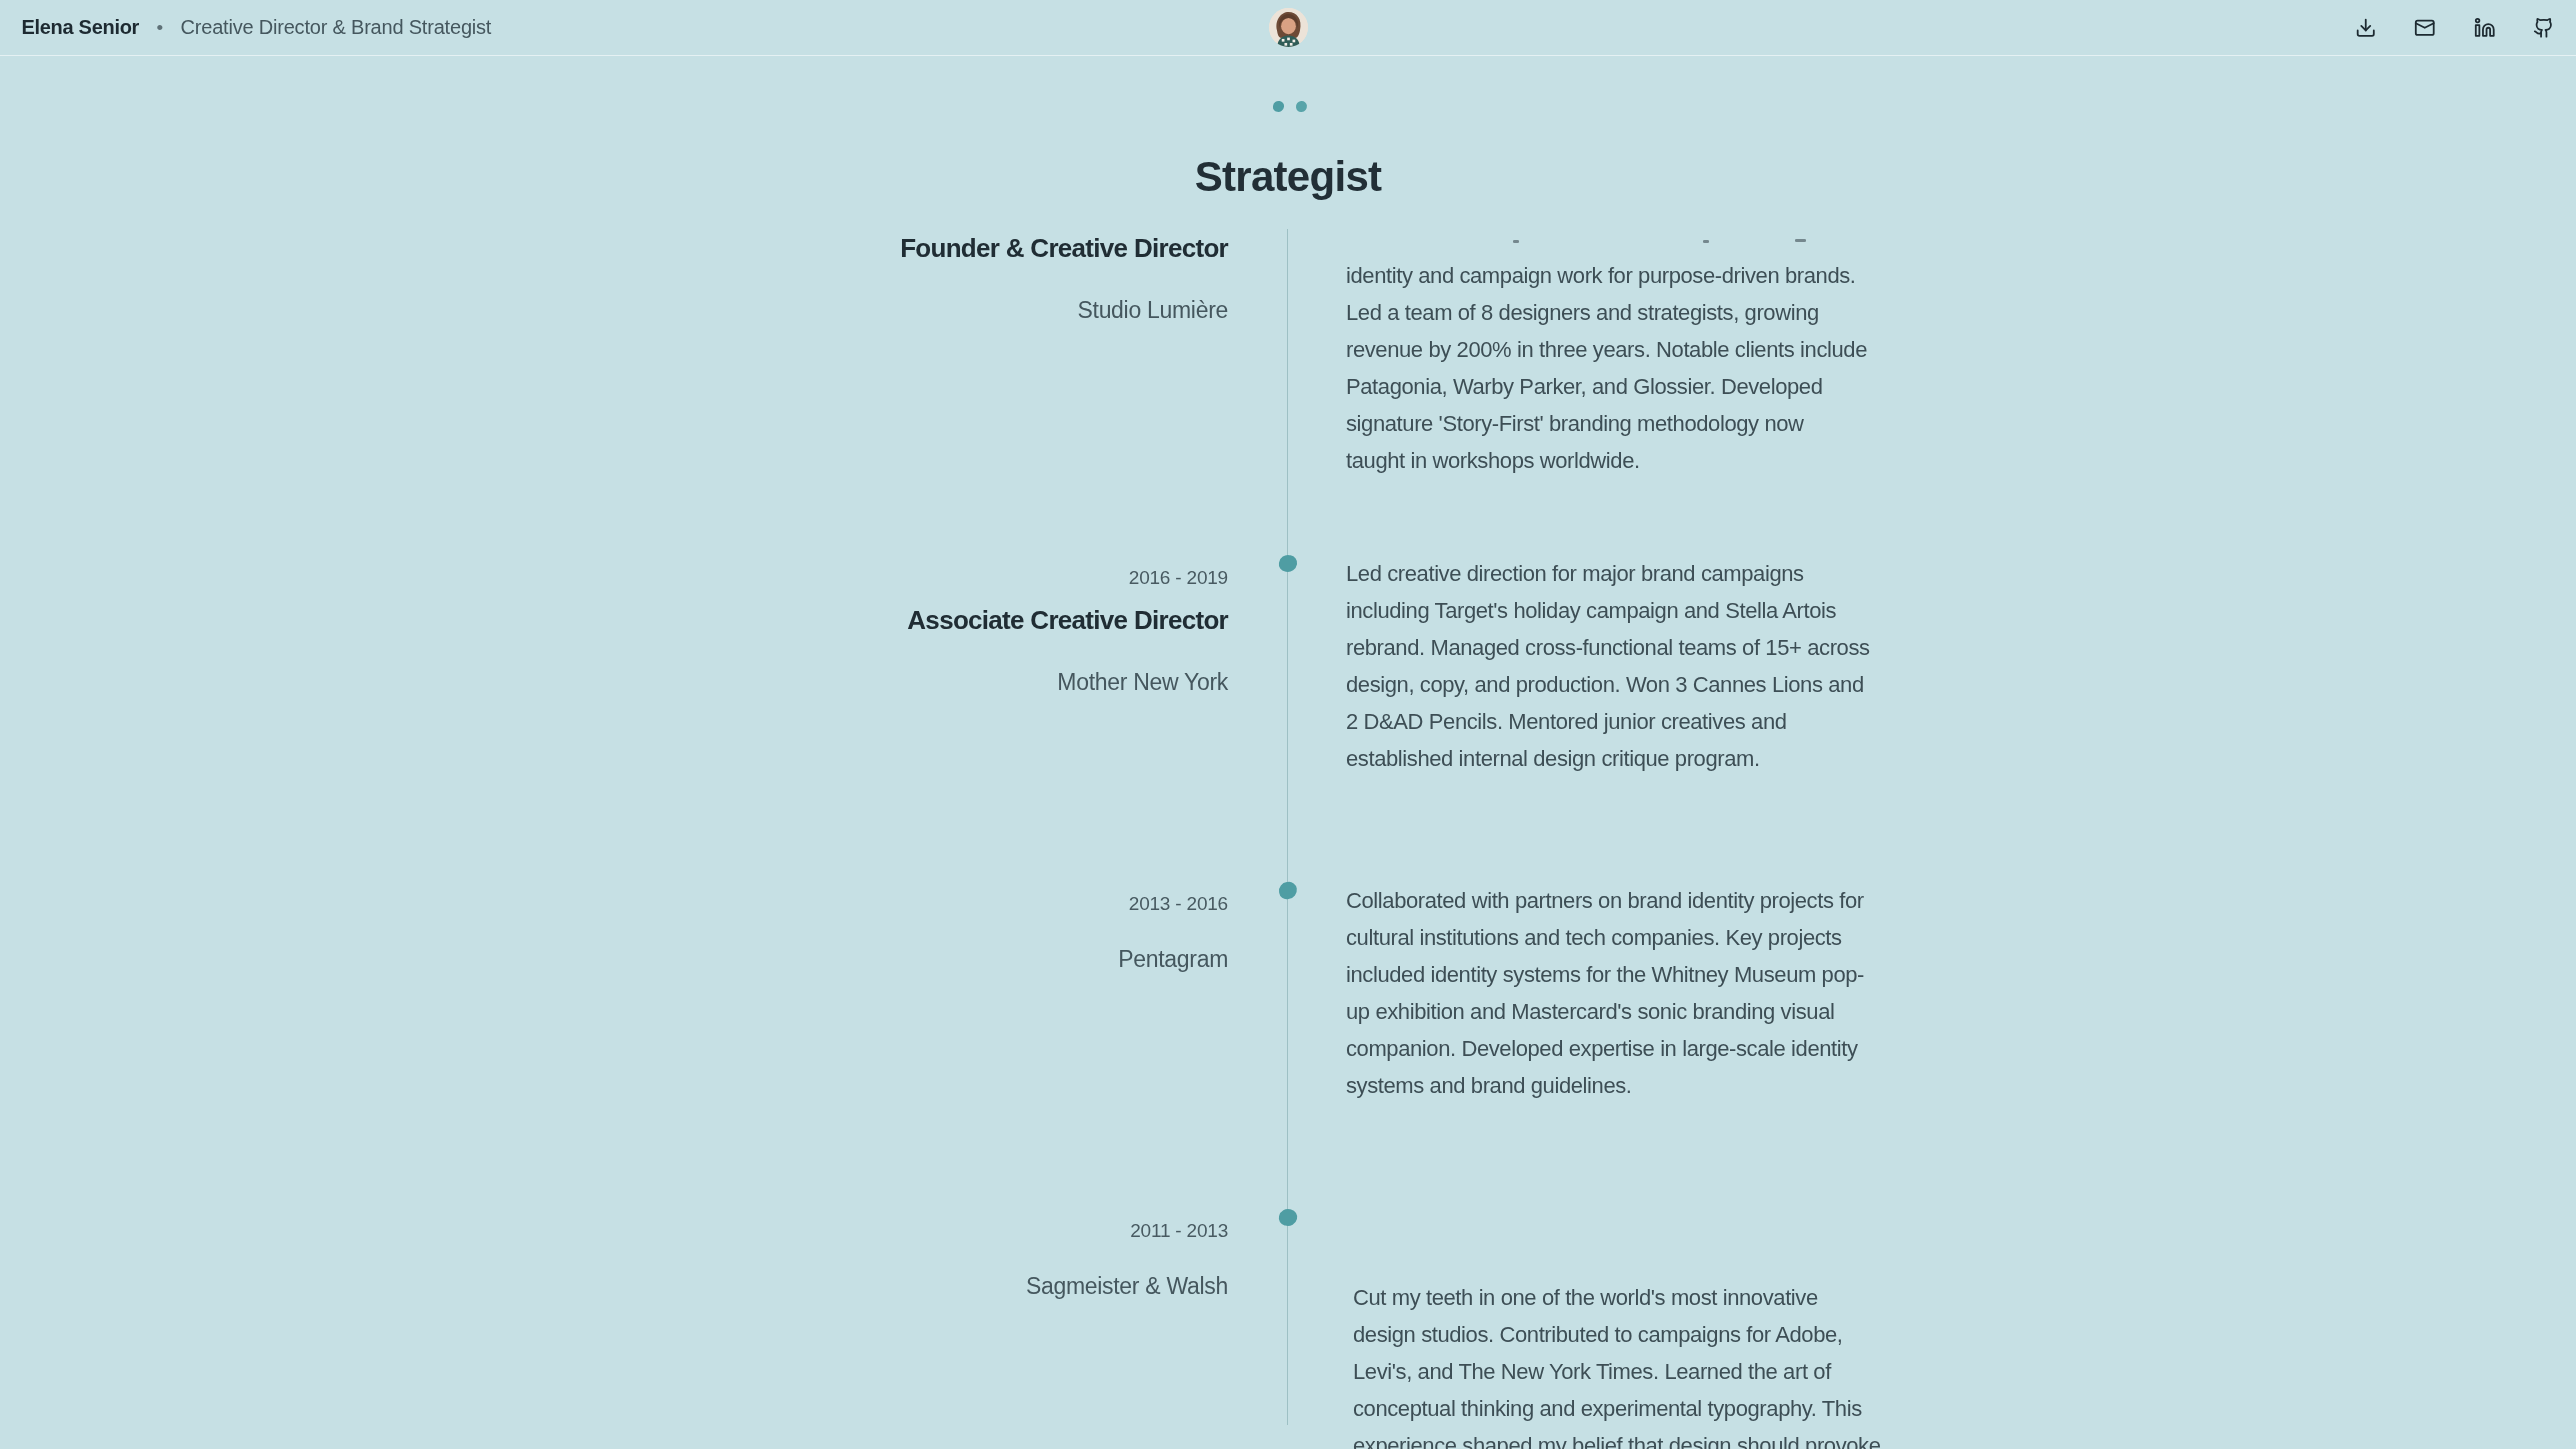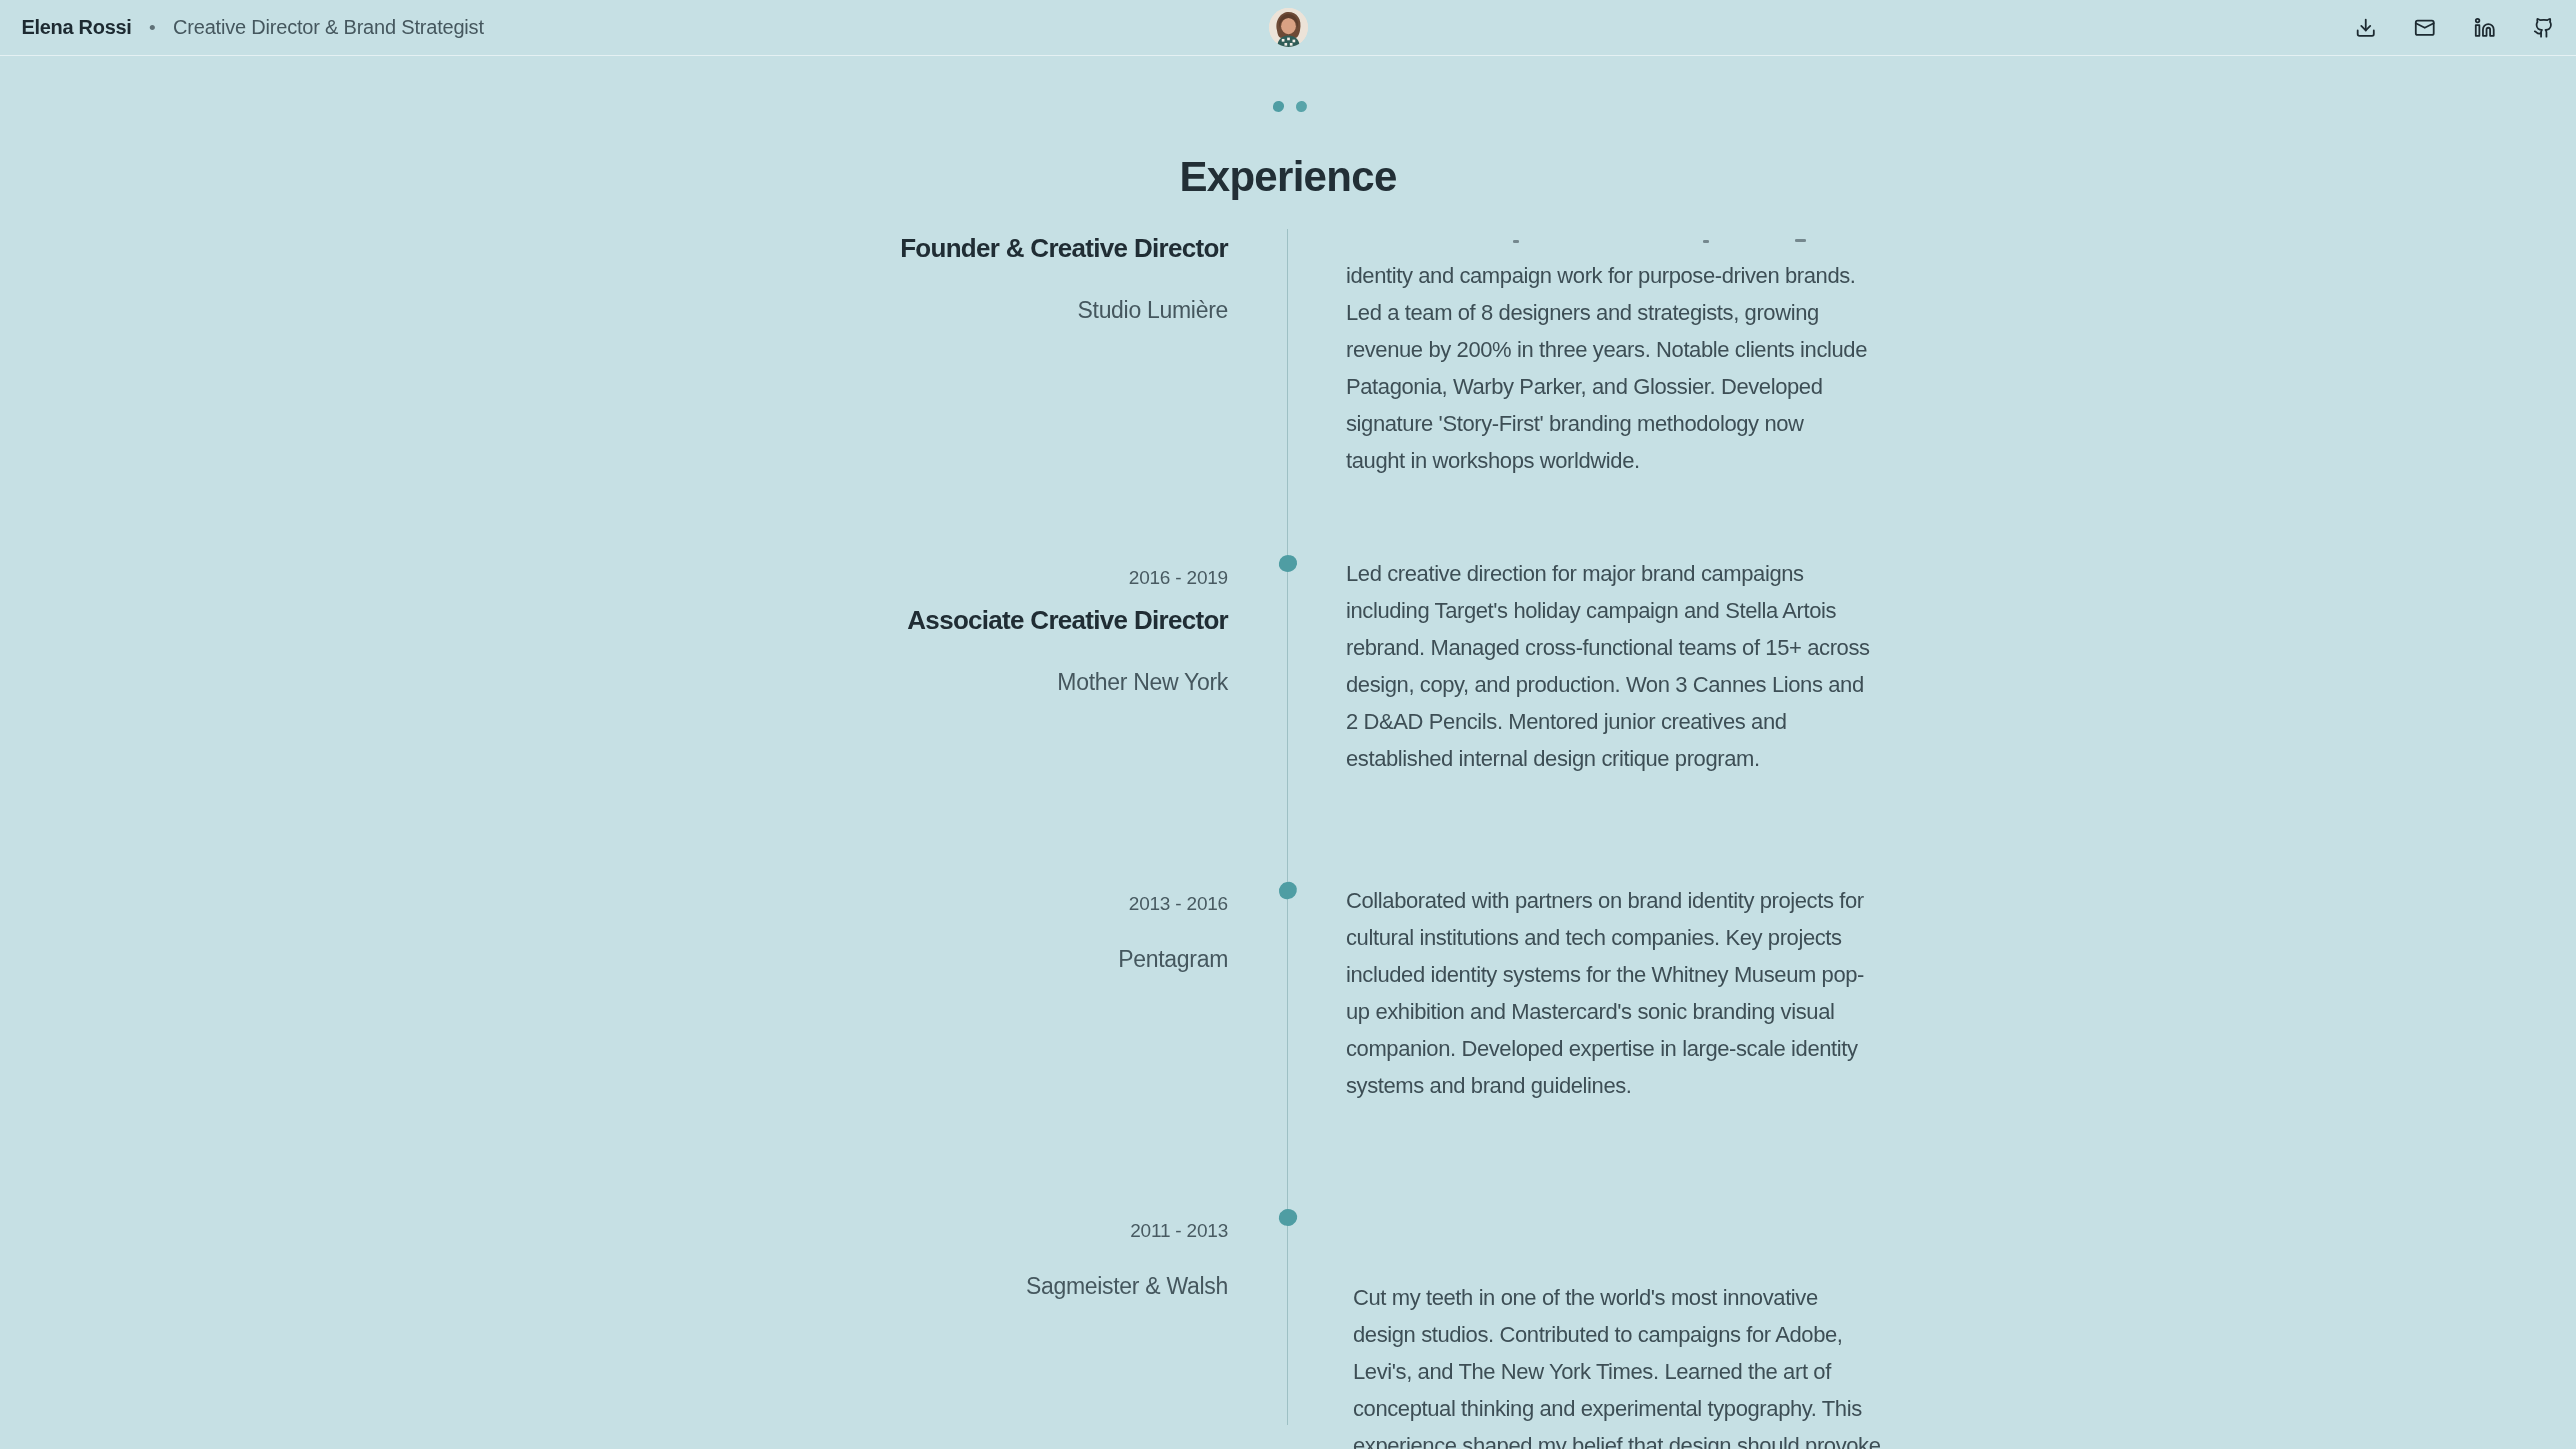--- a/index.html
+++ b/index.html
@@ -66,21 +66,21 @@
   .speck{position:absolute;height:2.7px;border-radius:1.3px;background:#5a6b72;opacity:0.75;}
   .sp1{left:1513px;top:240px;width:6px;}
   .sp2{left:1703px;top:240px;width:6px;}
   .sp3{left:1795px;top:239px;width:10.7px;}
 </style>
 </head>
 <body>
 
 <div class="header">
   <div class="header-left">
-    <span class="header-name">Elena Rossi</span>
+    <span class="header-name">Elena Senior</span>
     <span class="header-sep">•</span>
     <span class="header-subtitle">Creative Director &amp; Brand Strategist</span>
   </div>
 
   <div class="avatar">
     <svg viewBox="0 0 58 58" width="39" height="39">
       <circle cx="29" cy="29" r="29" fill="#ece3d8"></circle>
       <path d="M12 34 C8 18 18 6 29 6 C41 6 50 16 46 34 C44 44 40 46 38 44 L20 44 C16 46 13 42 12 34 Z" fill="#6d4a36"></path>
       <ellipse cx="29" cy="27" rx="11" ry="12" fill="#d9a183"></ellipse>
       <path d="M12 58 C13 46 20 41 29 41 C38 41 45 46 46 58 Z" fill="#2f5c57"></path>
@@ -122,21 +122,21 @@
           <path d="M9 18c-4.51 2-5-2-7-2"></path>
         </svg>
     </span>
   </div>
 </div>
 
 <div class="deco-dots">
   <span class="deco-dot d1"></span>
   <span class="deco-dot d2"></span>
 </div>
-<h1 class="section-title">Experience</h1>
+<h1 class="section-title">Strategist</h1>
 
 <div class="tl-line"></div>
 <span class="tl-dot dot2"></span>
 <span class="tl-dot dot3"></span>
 <span class="tl-dot dot4"></span>
 
 <span class="speck sp1"></span>
 <span class="speck sp2"></span>
 <span class="speck sp3"></span>
 

